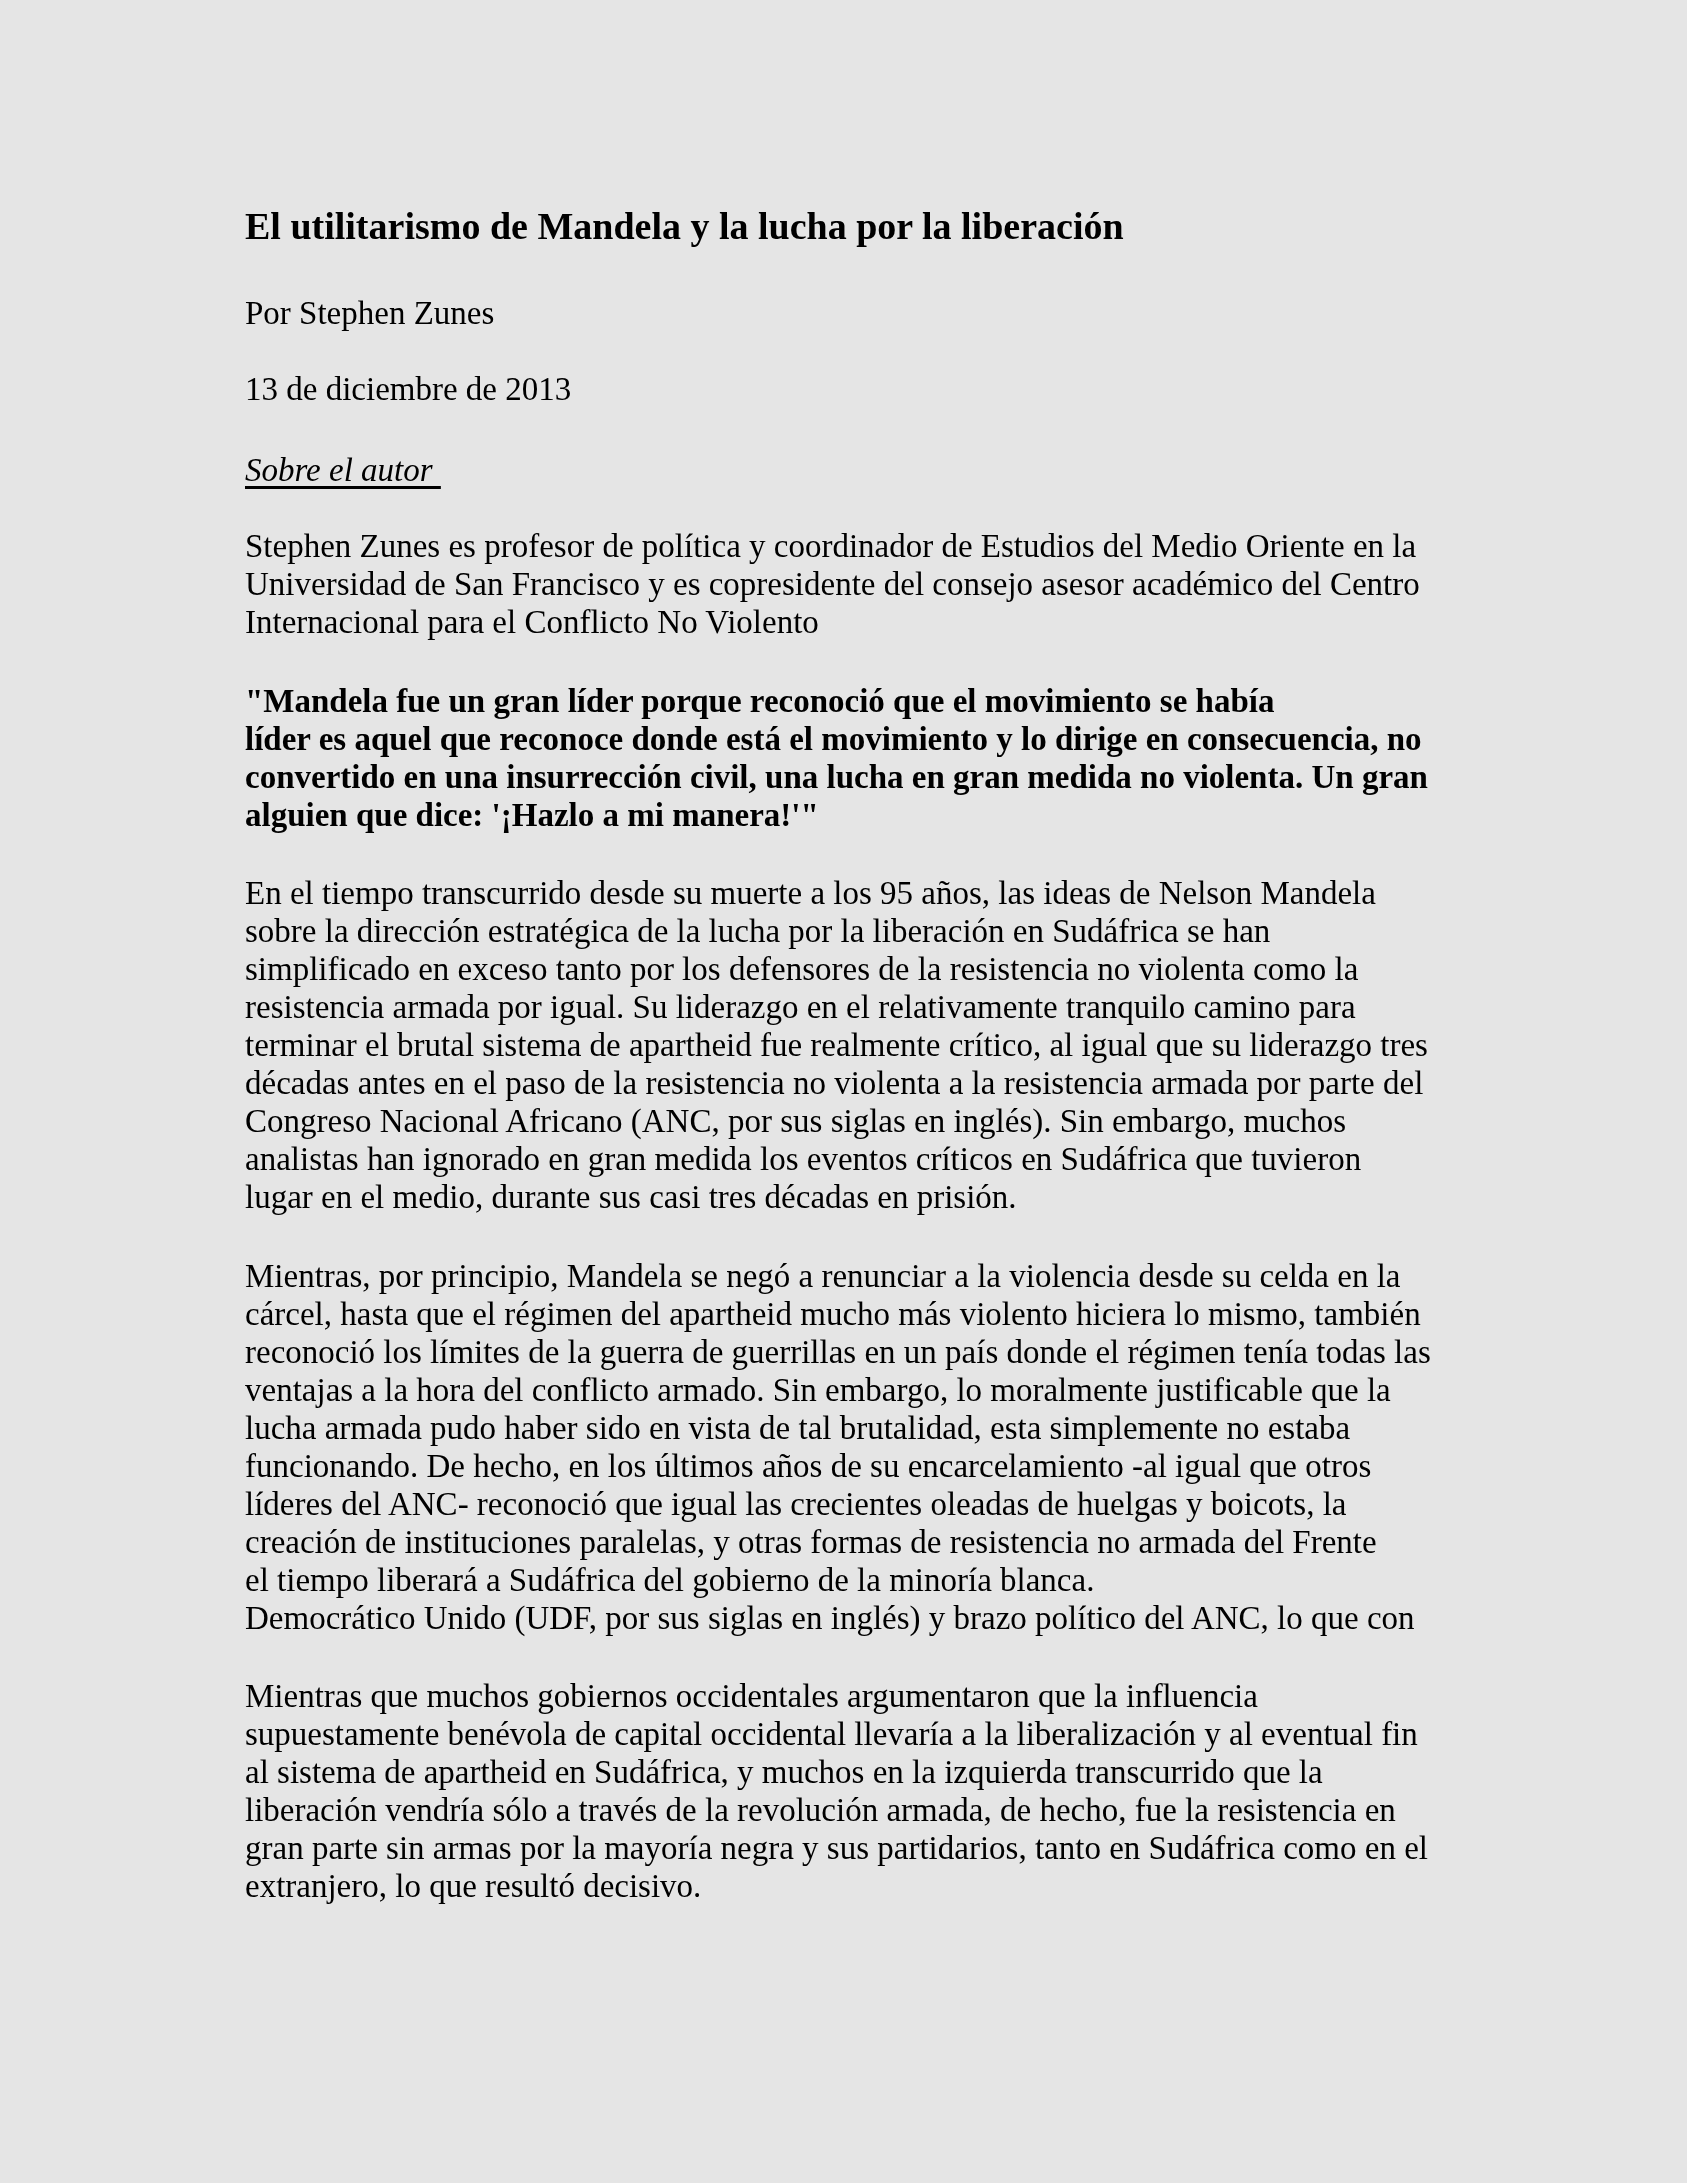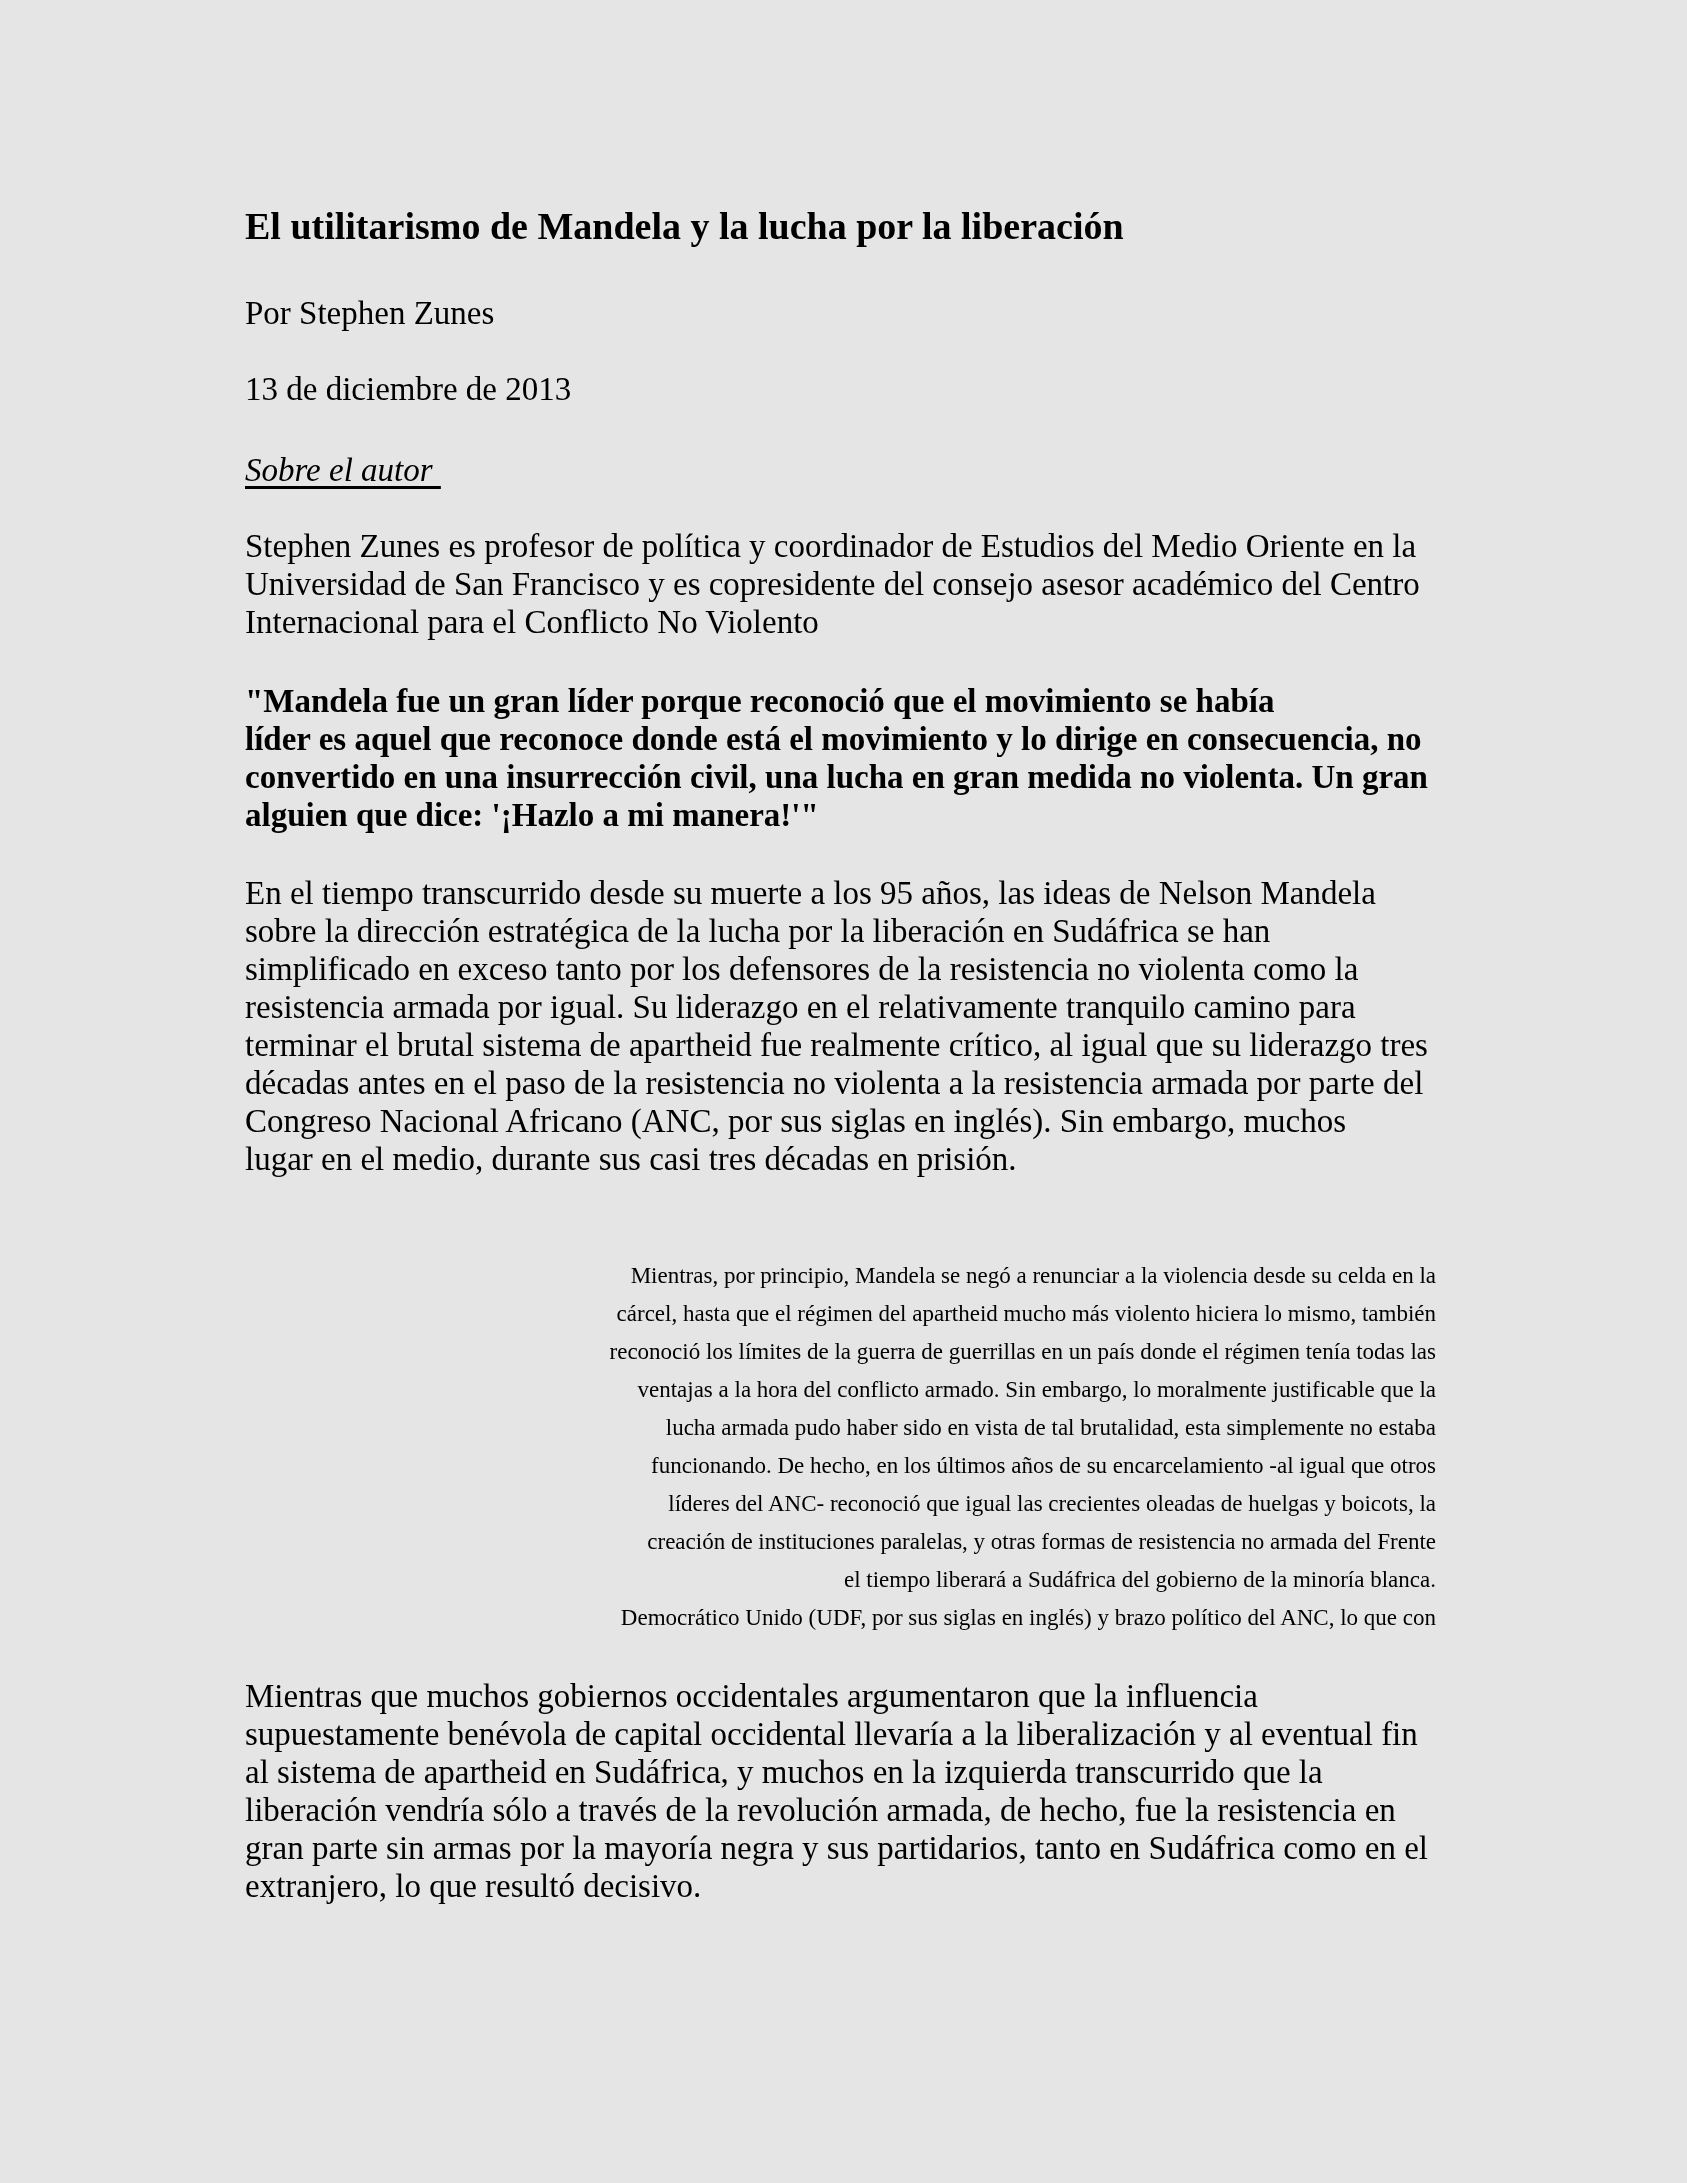--- a/index.html
+++ b/index.html
@@ -13,21 +13,21 @@
   .line { display: block; white-space: pre; height: 38px; line-height: 38px; }
   .title { font-size: 38px; font-weight: bold; top: 205px; }
   .title .line { height: 42px; line-height: 42px; }
   .byline { font-size: 33px; top: 294px; }
   .date { font-size: 33px; top: 370px; }
   .about { font-size: 33px; font-style: italic; top: 451px; }
   .about .line { text-decoration: underline; text-decoration-thickness: 2.6px; text-underline-offset: 5.3px; }
   .bio { font-size: 33px; top: 527px; }
   .quote { font-size: 33px; font-weight: bold; top: 682px; }
   .p1 { font-size: 33px; top: 874px; }
-  .p2 { font-size: 23px; top: 1257px; text-align: right; }
+  .p2 { font-size: 33px; top: 1257px; }
   .p3 { font-size: 33px; top: 1677px; }
 </style>
 </head>
 <body>
 
 <div class="page">
 
   <div class="block title">
     <span class="line">El utilitarismo de Mandela y la lucha por la liberación</span>
   </div>
@@ -58,20 +58,21 @@
   </div>
 
   <div class="block p1">
     <span class="line">En el tiempo transcurrido desde su muerte a los 95 años, las ideas de Nelson Mandela</span>
     <span class="line">sobre la dirección estratégica de la lucha por la liberación en Sudáfrica se han</span>
     <span class="line">simplificado en exceso tanto por los defensores de la resistencia no violenta como la</span>
     <span class="line">resistencia armada por igual. Su liderazgo en el relativamente tranquilo camino para</span>
     <span class="line">terminar el brutal sistema de apartheid fue realmente crítico, al igual que su liderazgo tres</span>
     <span class="line">décadas antes en el paso de la resistencia no violenta a la resistencia armada por parte del</span>
     <span class="line">Congreso Nacional Africano (ANC, por sus siglas en inglés). Sin embargo, muchos</span>
+    <span class="line">analistas han ignorado en gran medida los eventos críticos en Sudáfrica que tuvieron</span>
     <span class="line">lugar en el medio, durante sus casi tres décadas en prisión.</span>
   </div>
 
   <div class="block p2">
     <span class="line">Mientras, por principio, Mandela se negó a renunciar a la violencia desde su celda en la</span>
     <span class="line">cárcel, hasta que el régimen del apartheid mucho más violento hiciera lo mismo, también</span>
     <span class="line">reconoció los límites de la guerra de guerrillas en un país donde el régimen tenía todas las</span>
     <span class="line">ventajas a la hora del conflicto armado. Sin embargo, lo moralmente justificable que la</span>
     <span class="line">lucha armada pudo haber sido en vista de tal brutalidad, esta simplemente no estaba</span>
     <span class="line">funcionando. De hecho, en los últimos años de su encarcelamiento -al igual que otros</span>

